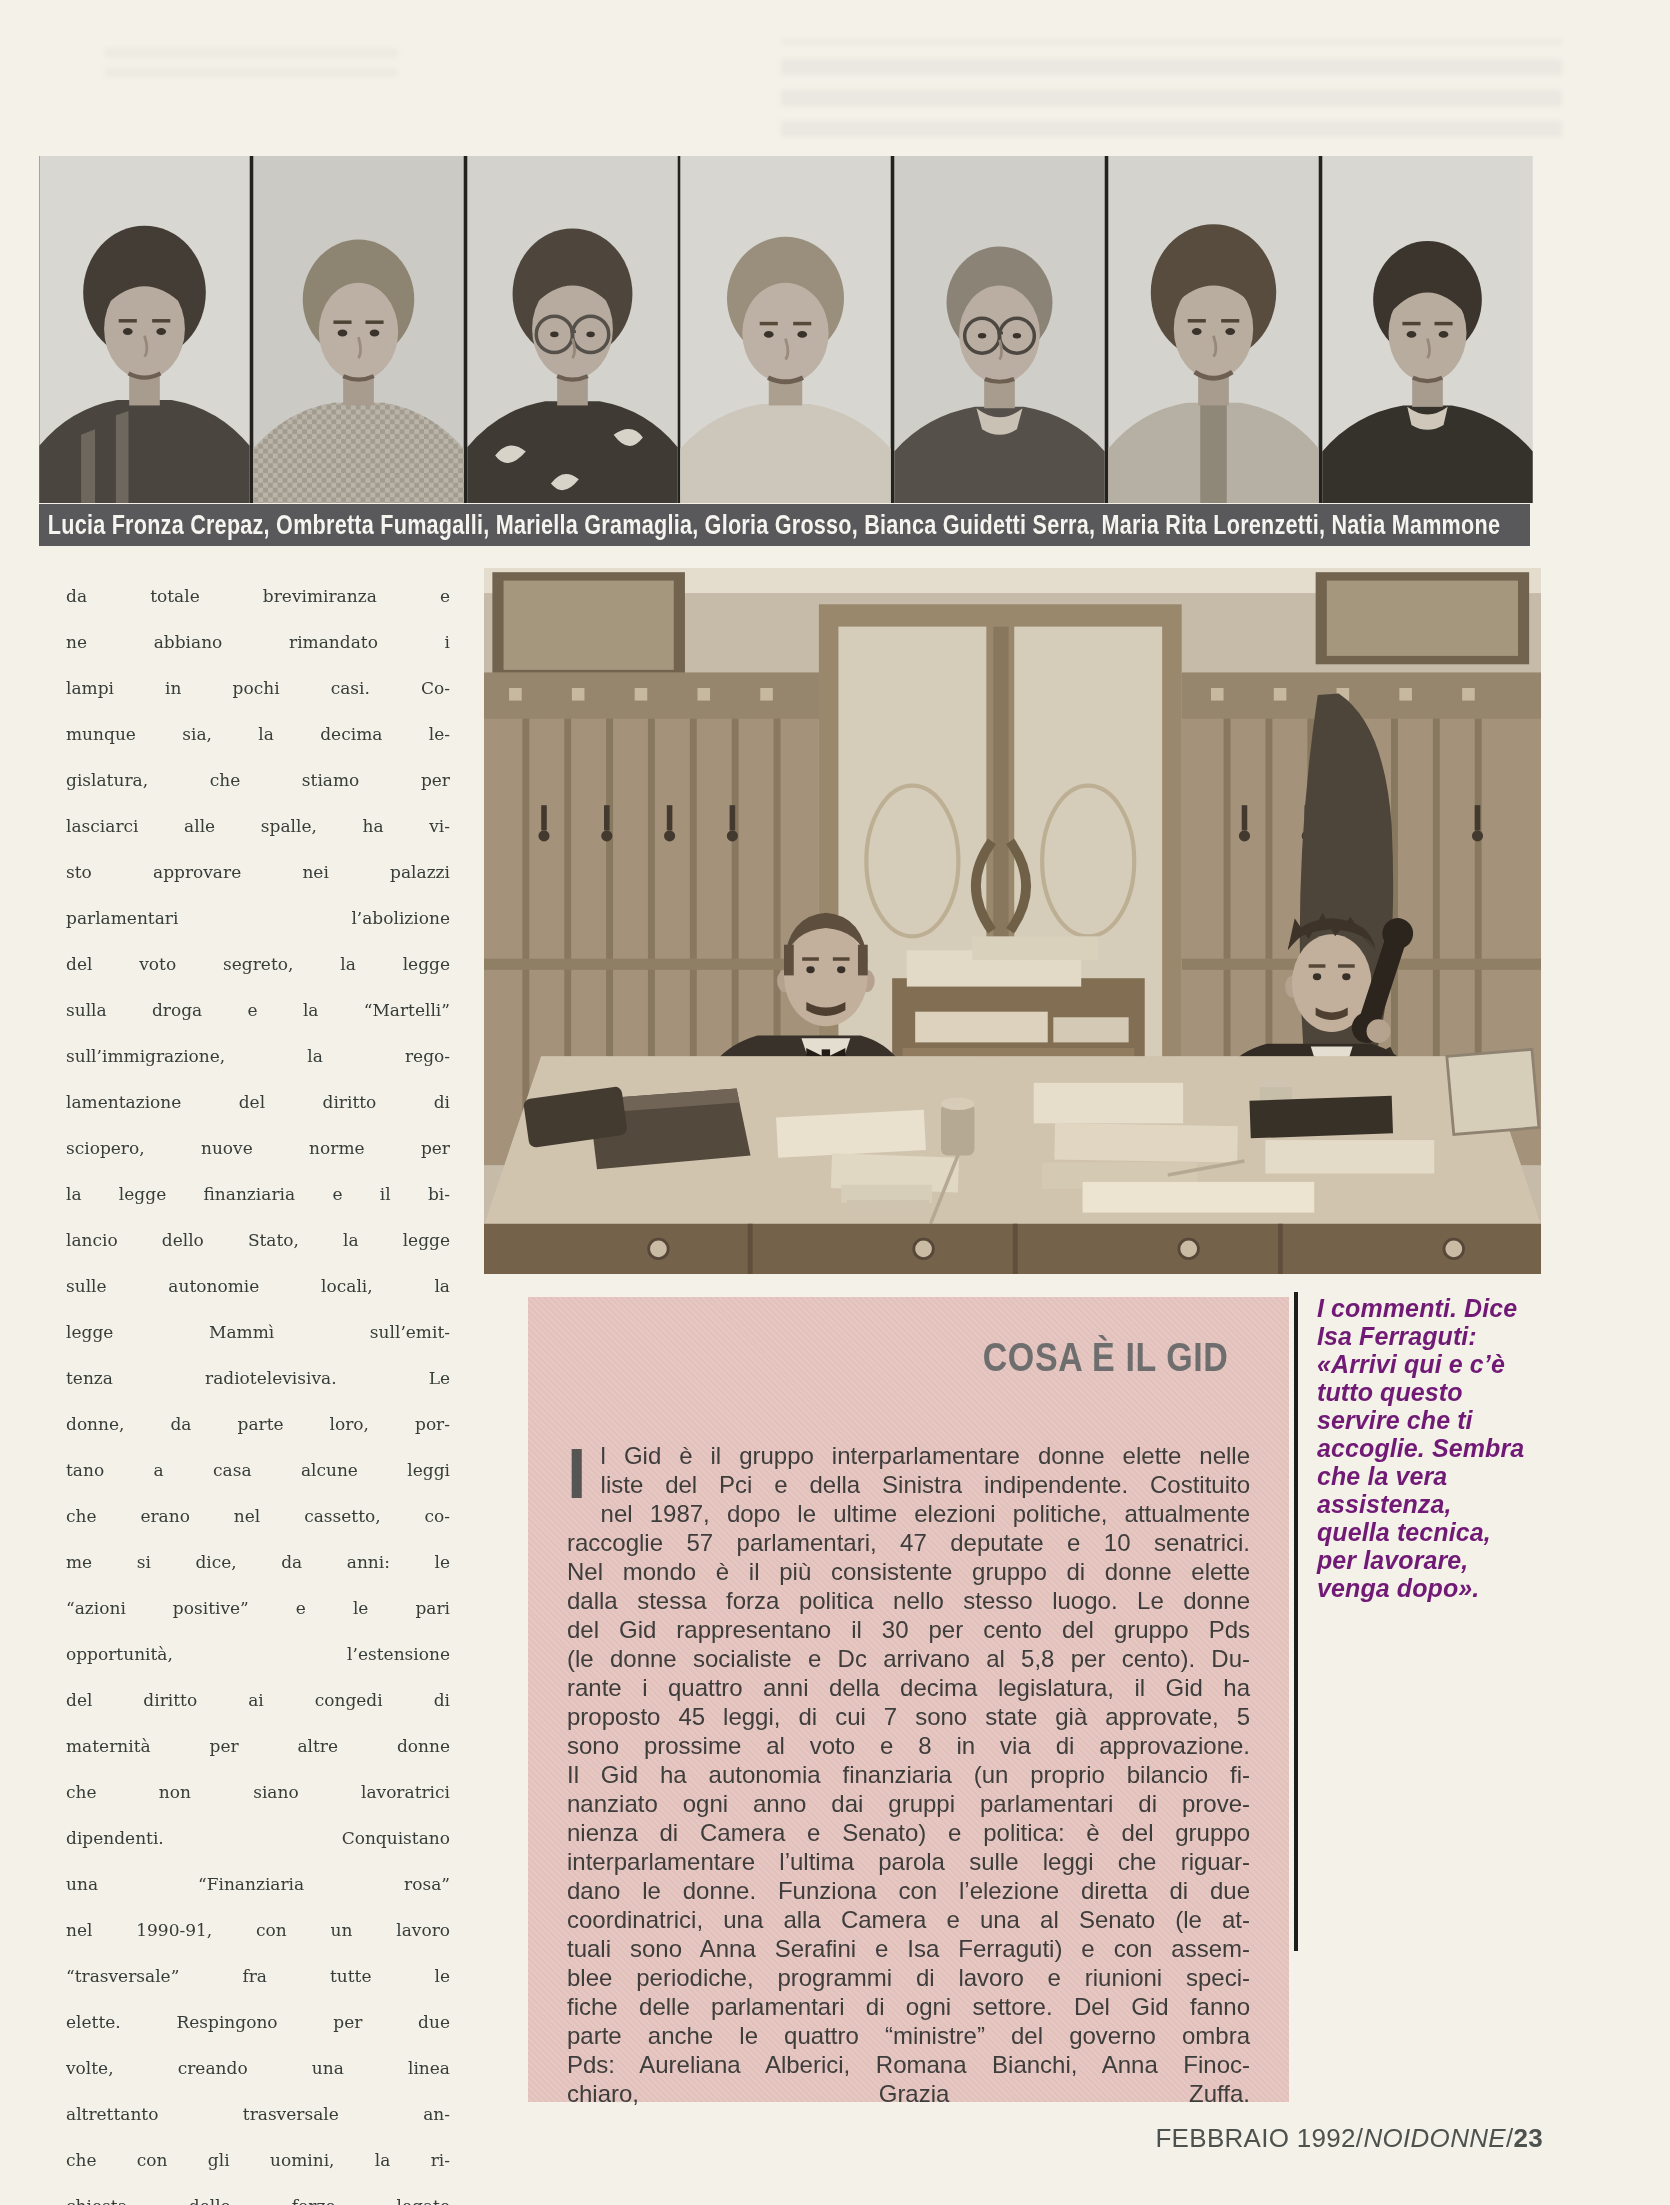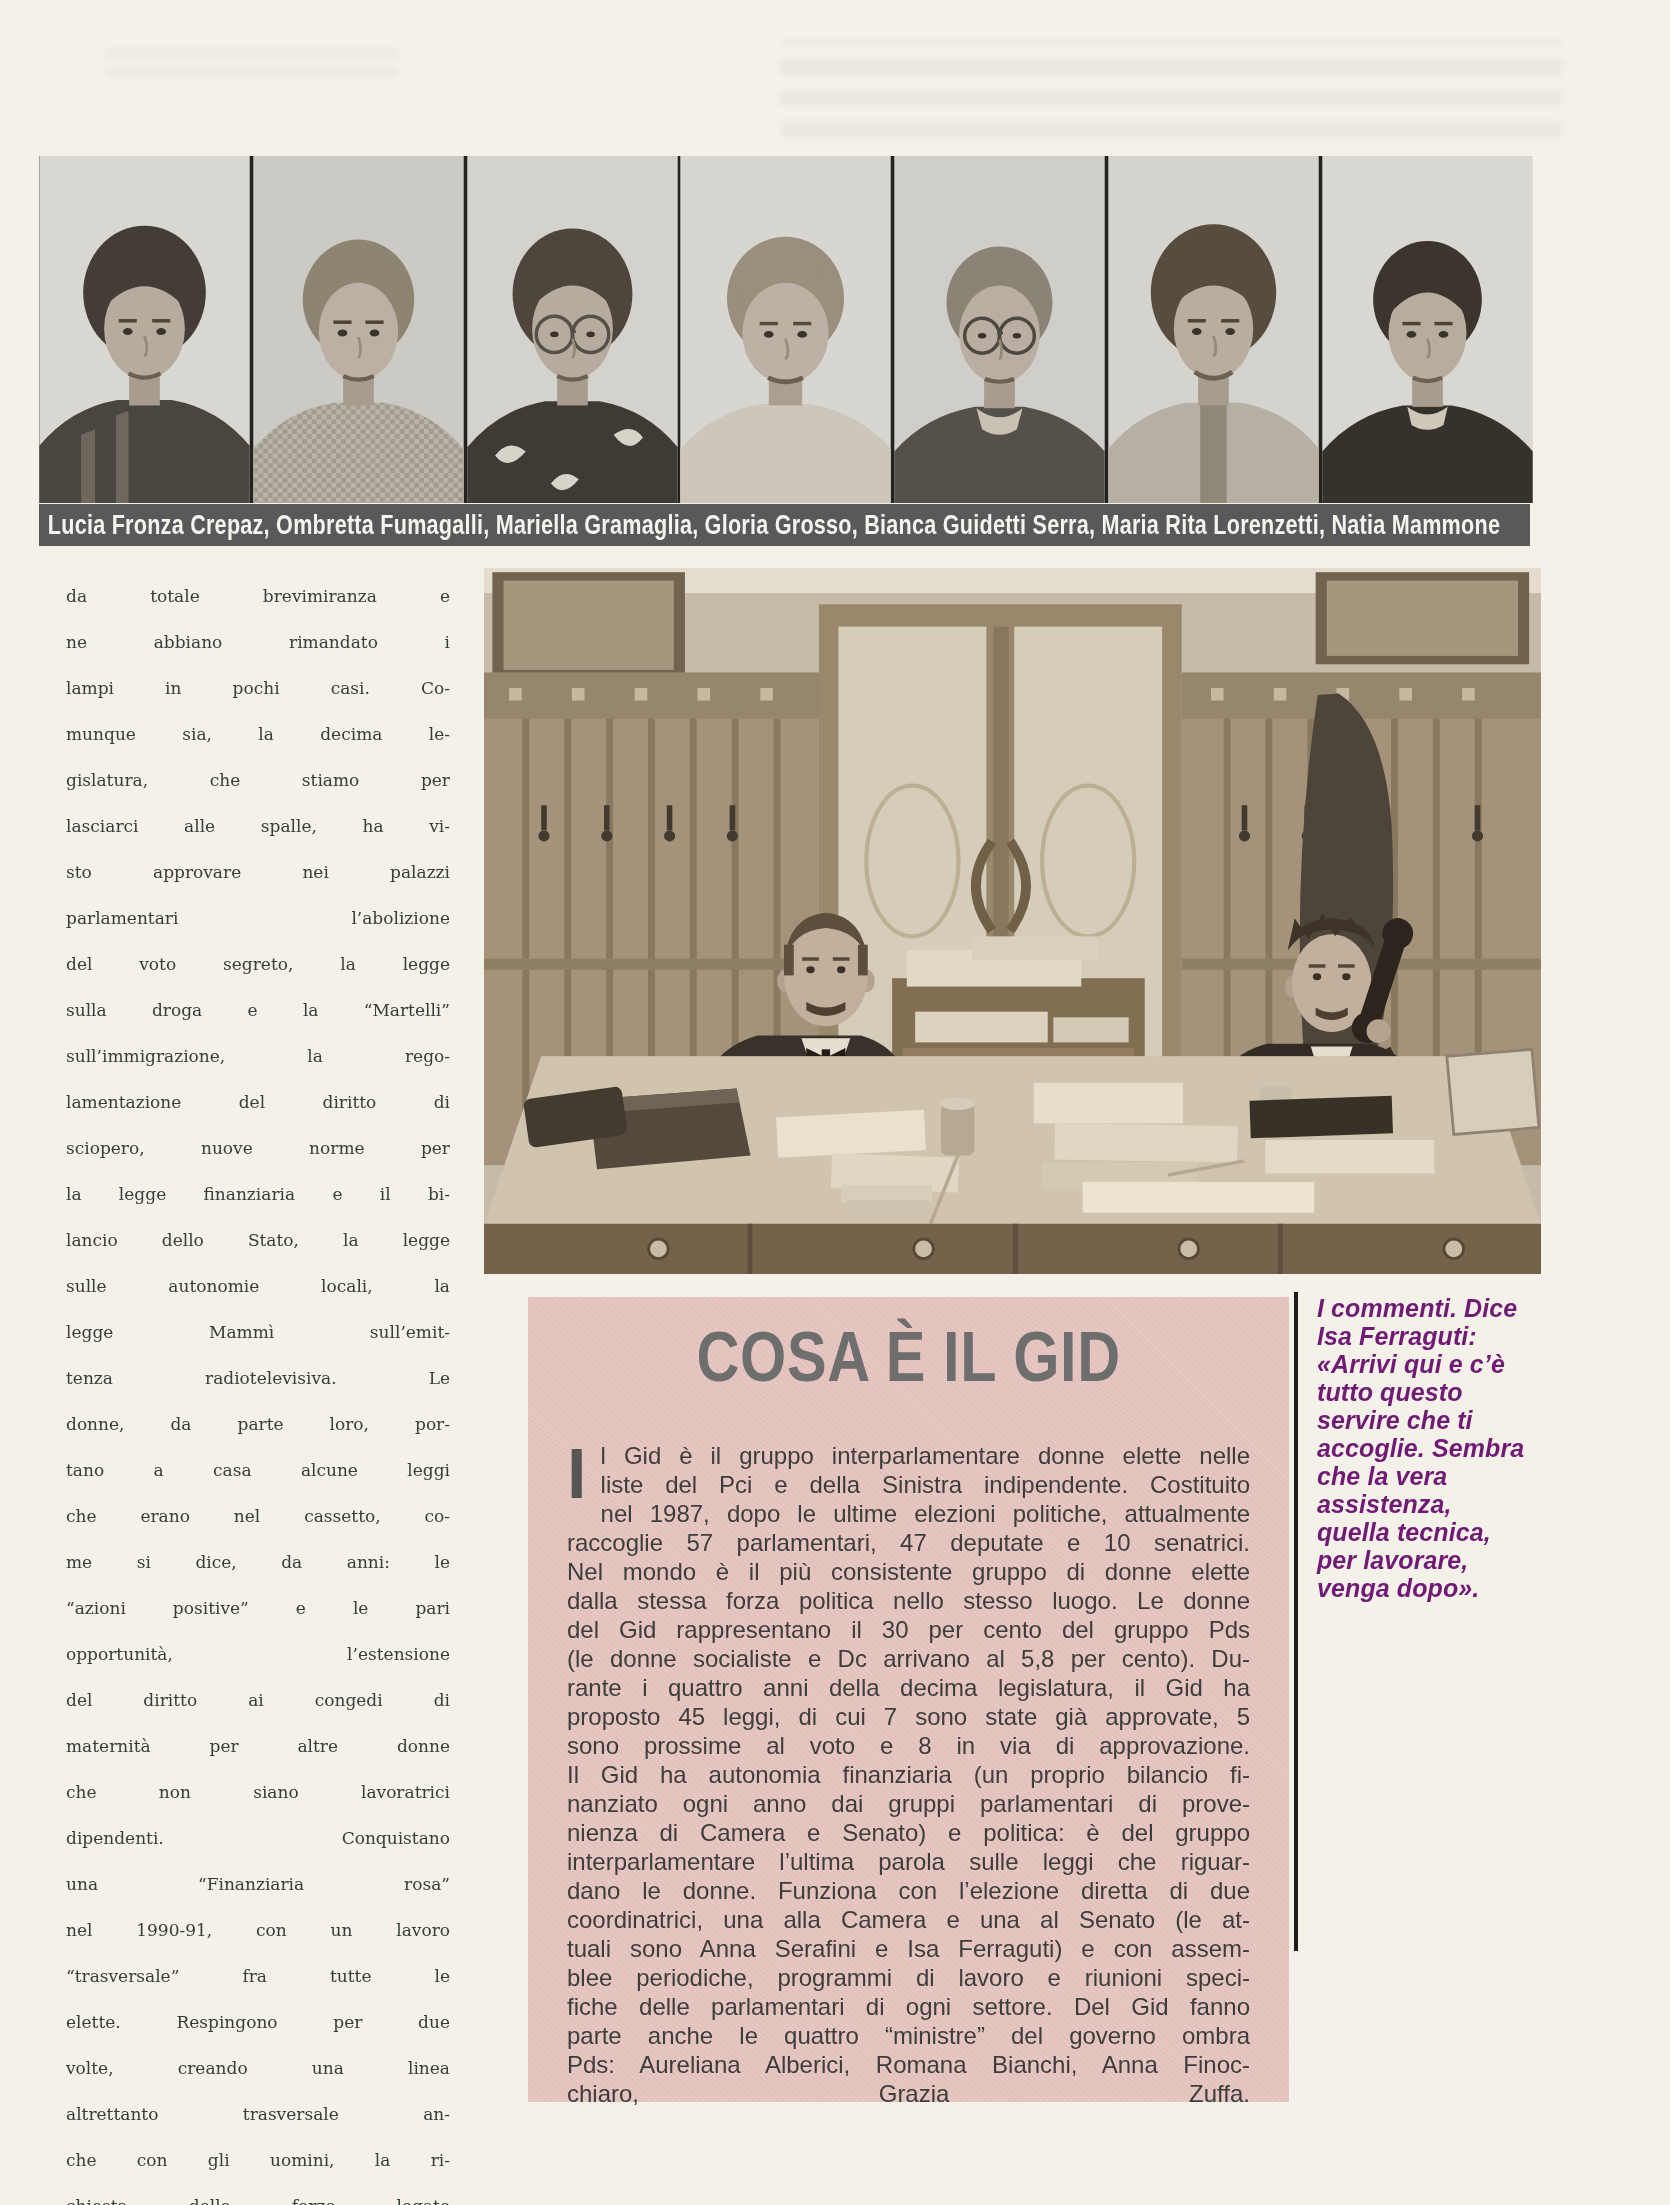--- a/index.html
+++ b/index.html
@@ -37,22 +37,22 @@
 
   
   .photo{position:absolute;left:484px;top:568px;width:1057px;height:706px;background:#c9c1b2;}
   .photo svg{display:block;width:1057px;height:706px;}
 
   
   .gid-box{position:absolute;left:528px;top:1297px;width:761px;height:805px;
     background:#e7c5c0;
     background-image:repeating-linear-gradient(45deg,rgba(110,125,110,.05) 0 2.1px,rgba(255,255,255,.04) 2.1px 4.2px);
     box-sizing:border-box;padding:31px 39px 0 39px;}
-  .gid-title{color:#6e6e6e;font-weight:bold;font-size:70px;line-height:59px;
-    text-align:center;letter-spacing:0.7px;}
+  .gid-title{color:#6e6e6e;font-weight:bold;font-size:40px;line-height:59px;
+    text-align:right;letter-spacing:0.7px;}
   .gid-title .squeeze{display:inline-block;transform:scaleX(.85);transform-origin:50% 50%;white-space:nowrap;}
   .gid-body{margin-top:25px;font-size:24px;line-height:29px;color:#3d3d3c;
     white-space:pre-line;text-align:justify;text-align-last:justify;}
   .dropcap{float:left;width:21px;height:60px;margin:2.8px 12.6px 0 0;
     font-size:70px;line-height:60px;font-weight:bold;color:#555553;overflow:hidden;}
 
   
   .quote-rule{position:absolute;left:1294px;top:1292px;width:3.5px;height:659px;background:#1d1d1b;}
   .pull-quote{position:absolute;left:1317px;top:1294px;width:230px;height:321px;
     font-size:25px;line-height:28px;font-weight:bold;font-style:italic;color:#701a75;
@@ -472,15 +472,18 @@
 «Arrivi qui e c’è
 tutto questo
 servire che ti
 accoglie. Sembra
 che la vera
 assistenza,
 quella tecnica,
 per lavorare,
 venga dopo».</div>
 
+  <div class="footer">
+    <span>FEBBRAIO 1992/</span><span class="mag">NOIDONNE</span><span>/</span><span class="pg">23</span>
+  </div>
 
 </div>
 
 
 </body></html>

